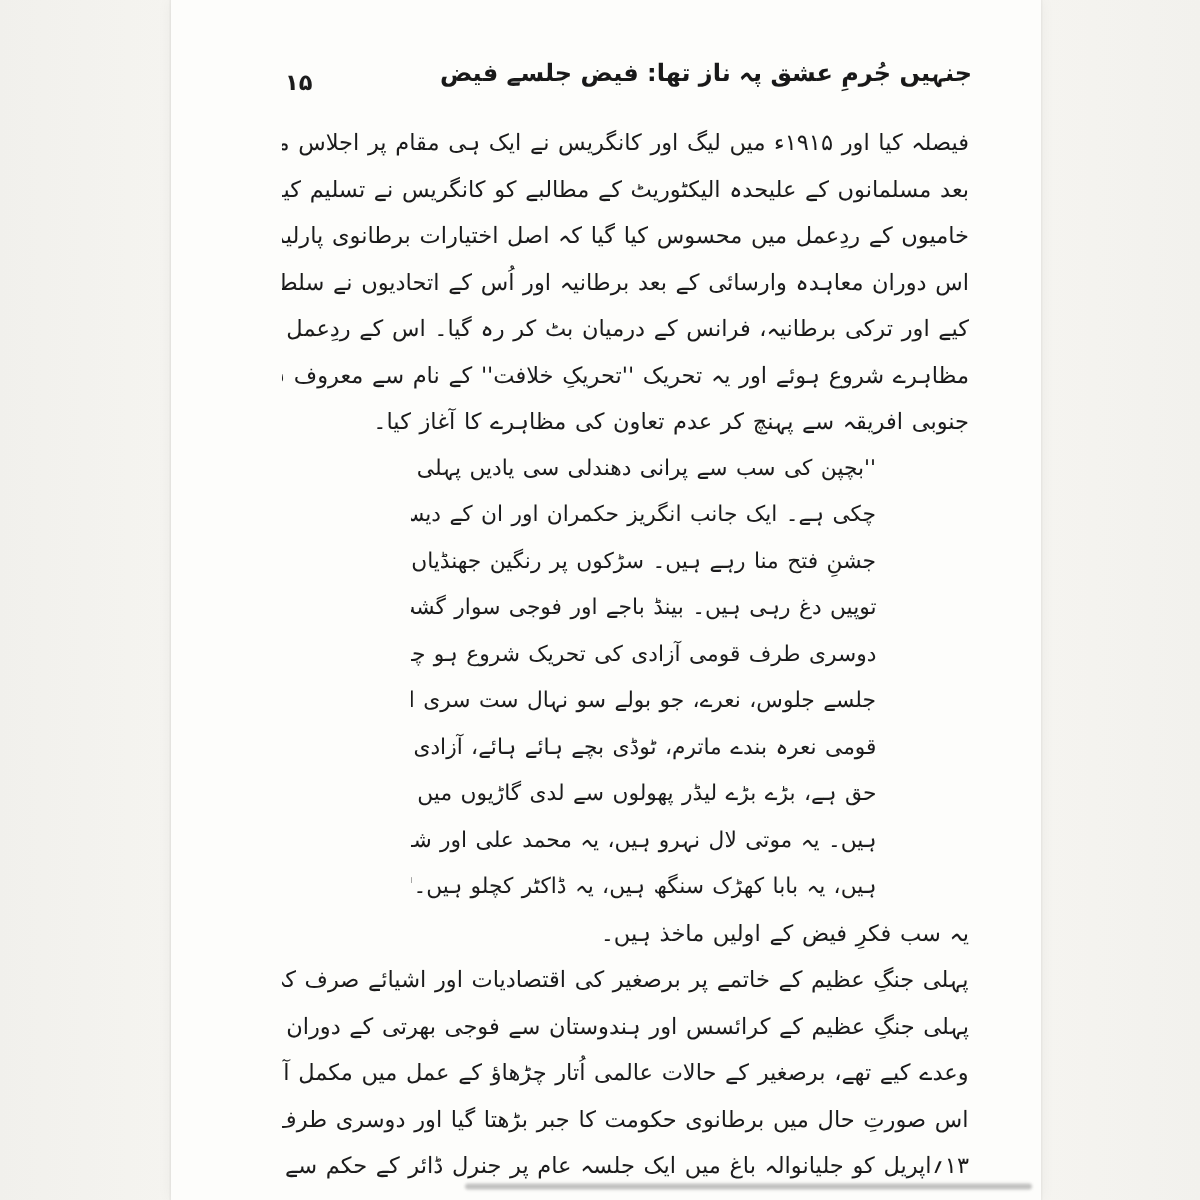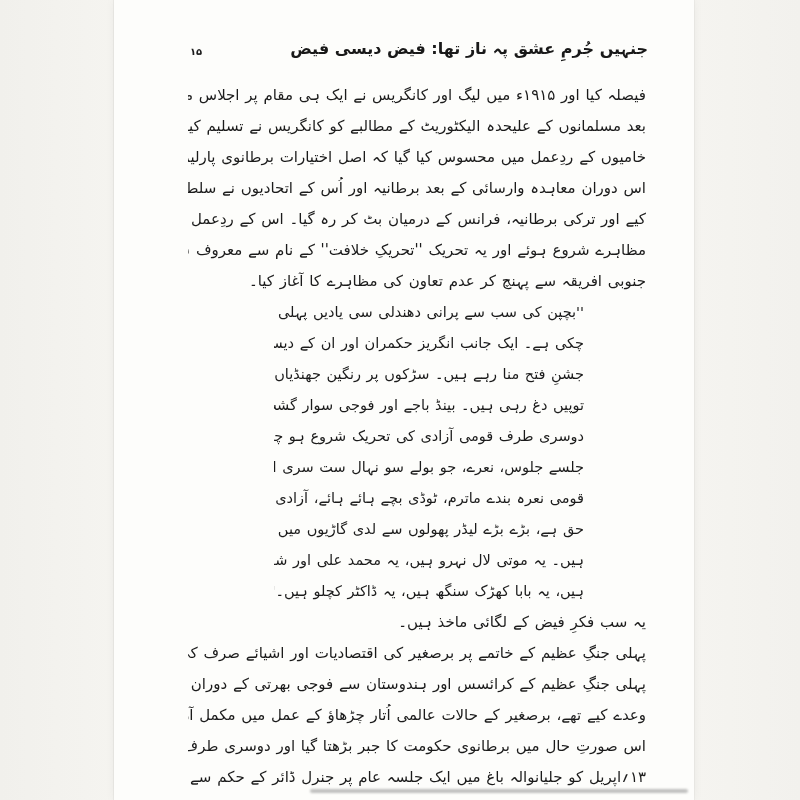--- a/index.html
+++ b/index.html
@@ -19,21 +19,21 @@
     position:absolute;top:34px;left:74px;width:460px;
     direction:rtl;text-align:right;
   }
   .running-title{
     font-size:16px;font-weight:700;color:#191919;
     letter-spacing:0;line-height:30px;
     display:inline-block;
   }
   .page-number{
     position:absolute;top:46px;left:76px;
-    font-size:10px;font-weight:700;color:#1c1c1c;
+    font-size:15px;font-weight:700;color:#1c1c1c;
     direction:rtl;
   }
   .page-text{
     position:absolute;top:80px;left:74px;width:458px;
     direction:rtl;color:#1b1b1b;
   }
   .para{margin:0;padding:0;}
   .line{
     height:31px;line-height:31px;font-size:15px;
     white-space:nowrap;overflow:hidden;
@@ -59,21 +59,21 @@
 </style>
 </head>
 <body>
 
 <div class="canvas">
   <div class="edge-shade"></div>
   <div class="edge-shade edge-shade--right"></div>
 
   <div class="page">
     <div class="running-header">
-      <span class="running-title">جنہیں جُرمِ عشق پہ ناز تھا: فیض دیسی فیض</span>
+      <span class="running-title">جنہیں جُرمِ عشق پہ ناز تھا: فیض جلسے فیض</span>
     </div>
 
     <div class="page-number">۱۵</div>
 
     <div class="page-text" dir="rtl">
         <div class="para">
           <div class="line">فیصلہ کیا اور ۱۹۱۵ء میں لیگ اور کانگریس نے ایک ہی مقام پر اجلاس منعقد کیے اور ۱۹۱۶ء میں لکھنؤ معاہدے کے</div>
           <div class="line">بعد مسلمانوں کے علیحدہ الیکٹوریٹ کے مطالبے کو کانگریس نے تسلیم کیا۔ ۱۹۱۹ء میں مانٹیگو چیمسفورڈ کی اصلاحات کی</div>
           <div class="line line--end">خامیوں کے ردِعمل میں محسوس کیا گیا کہ اصل اختیارات برطانوی پارلیمنٹ اور سیکرٹری آف سٹیٹ کے پاس تھے۔</div>
         </div>
@@ -89,21 +89,21 @@
           <div class="line">جشنِ فتح منا رہے ہیں۔ سڑکوں پر رنگین جھنڈیاں لگائی جا رہی ہیں،</div>
           <div class="line">توپیں دغ رہی ہیں۔ بینڈ باجے اور فوجی سوار گشت کر رہے ہیں۔</div>
           <div class="line">دوسری طرف قومی آزادی کی تحریک شروع ہو چکی ہے۔ آئے دن</div>
           <div class="line">جلسے جلوس، نعرے، جو بولے سو نہال ست سری اکال، نعرہ تکبیر اللہ اکبر،</div>
           <div class="line">قومی نعرہ بندے ماترم، ٹوڈی بچے ہائے ہائے، آزادی ہمارا پیدائشی</div>
           <div class="line">حق ہے، بڑے بڑے لیڈر پھولوں سے لدی گاڑیوں میں گزر رہے</div>
           <div class="line">ہیں۔ یہ موتی لال نہرو ہیں، یہ محمد علی اور شوکت علی ہیں، یہ ابوالکلام آزاد</div>
           <div class="line line--end">ہیں، یہ بابا کھڑک سنگھ ہیں، یہ ڈاکٹر کچلو ہیں۔'' [۱۳]</div>
         </div>
         <div class="para">
-          <div class="line line--end">یہ سب فکرِ فیض کے لگائی ماخذ ہیں۔</div>
+          <div class="line line--end">یہ سب فکرِ فیض کے اولیں ماخذ ہیں۔</div>
         </div>
         <div class="para">
           <div class="line">پہلی جنگِ عظیم کے خاتمے پر برصغیر کی اقتصادیات اور اشیائے صرف کی قیمتوں پر بوجھ پڑا۔ علاوہ ازیں</div>
           <div class="line">پہلی جنگِ عظیم کے کرائسس اور ہندوستان سے فوجی بھرتی کے دوران انگریزوں نے جو آئینی رعایتیں دینے کے</div>
           <div class="line">وعدے کیے تھے، برصغیر کے حالات عالمی اُتار چڑھاؤ کے عمل میں مکمل آزادی کی جدوجہد کا تقاضا کر رہے تھے۔</div>
           <div class="line line--end">اس صورتِ حال میں برطانوی حکومت کا جبر بڑھتا گیا اور دوسری طرف قومی جمہوری تحریک نے زور پکڑا۔</div>
         </div>
         <div class="para">
           <div class="line">۱۳؍اپریل کو جلیانوالہ باغ میں ایک جلسہ عام پر جنرل ڈائر کے حکم سے فائرنگ کی گئی اور یہ فائرنگ اس وقت تک</div>
         </div>

